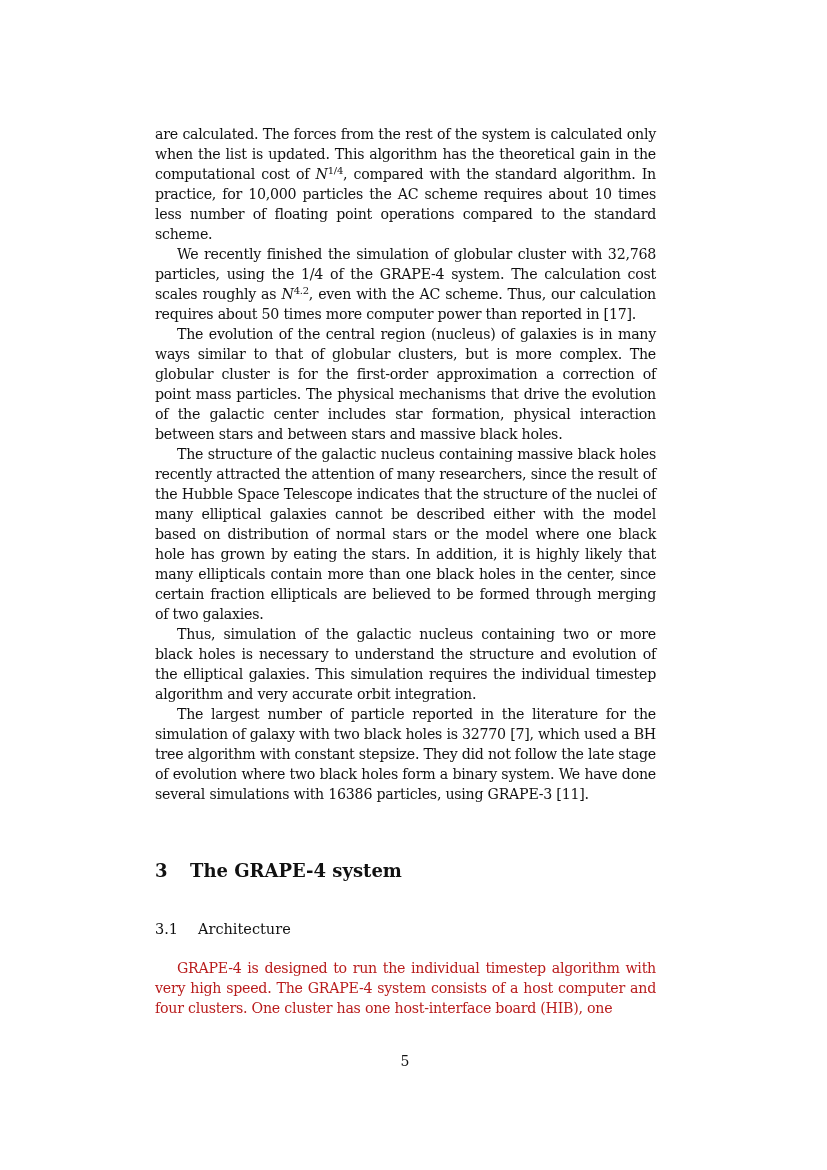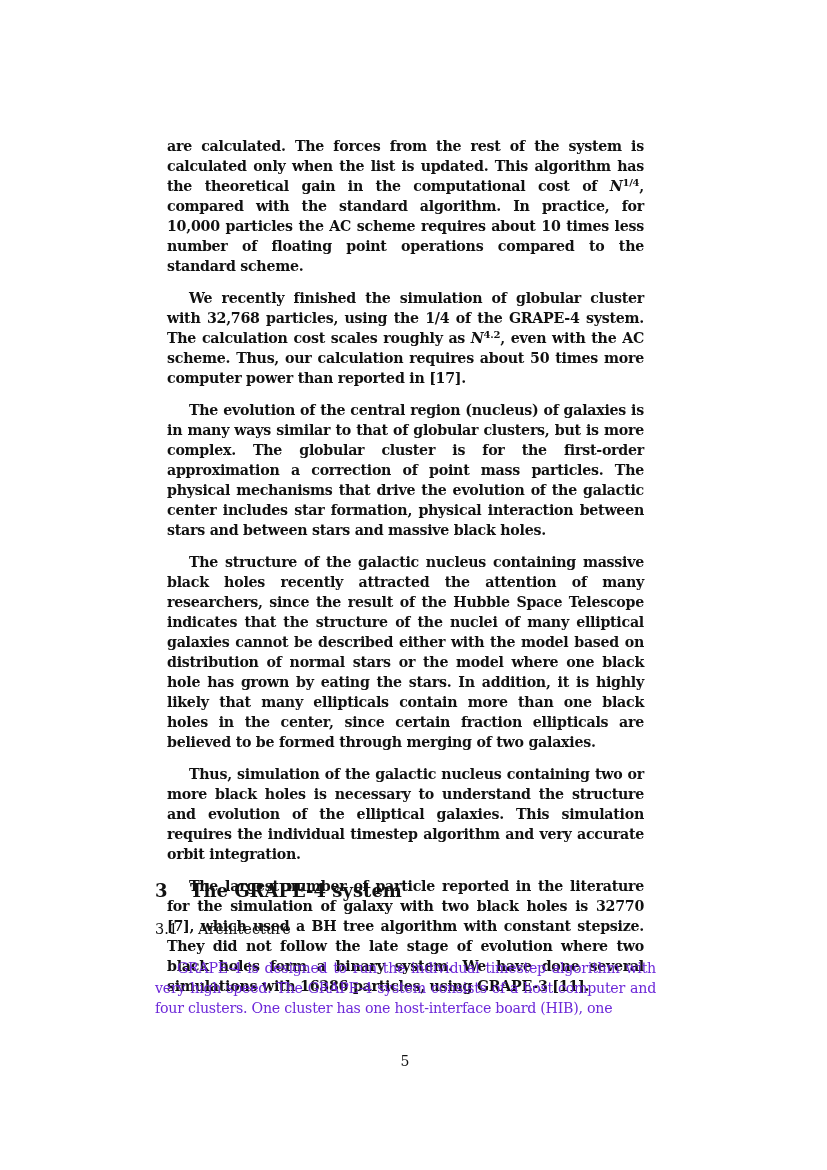--- a/index.html
+++ b/index.html
@@ -3,40 +3,40 @@
 <meta charset="utf-8">
 <style>
   html, body { margin: 0; padding: 0; background: #ffffff; }
   body { width: 827px; height: 1170px; position: relative; overflow: hidden; }
   .page {
     position: absolute; left: 155px; top: 124px; width: 501px;
     font-family: "DejaVu Serif", "Liberation Serif", serif;
     font-size: 14.2px; line-height: 20px; color: #111;
     letter-spacing: -0.25px;
   }
-  .page p { margin: 12px; text-align: justify; hyphens: manual; font-weight: bold; }
+  .page p { margin: 0; text-align: justify; hyphens: manual; }
   .page p.indent { text-indent: 22px; }
   sup { font-size: 10px; line-height: 0; vertical-align: 5px; }
   .math { font-style: italic; }
   .sec-title {
-    position: absolute; left: 155px; top: 880px;
+    position: absolute; left: 155px; top: 860px;
     font-family: "DejaVu Serif", "Liberation Serif", serif;
     font-weight: bold; font-size: 18px; color: #111; margin: 0;
   }
   .sec-title .num { display: inline-block; width: 35px; }
   .subsec-title {
     position: absolute; left: 155px; top: 921px;
     font-family: "DejaVu Serif", "Liberation Serif", serif;
     font-weight: normal; font-size: 14.5px; color: #111; margin: 0;
   }
   .subsec-title .num { display: inline-block; width: 43px; }
   .page2 {
     position: absolute; left: 155px; top: 958px; width: 501px;
     font-family: "DejaVu Serif", "Liberation Serif", serif;
-    font-size: 14.2px; line-height: 20px; color: #6d28d9; letter-spacing: -0.25px;
+    font-size: 14.2px; line-height: 20px; color: #b91c1c; letter-spacing: -0.25px;
   }
   .page2 p { margin: 0; text-align: justify; text-indent: 22px; }
   .page-number {
     position: absolute; left: 0; width: 810px; top: 1053px; text-align: center;
     font-family: "DejaVu Serif", "Liberation Serif", serif; font-size: 14px; color: #111;
   }
 </style>
 </head>
 <body>
 

